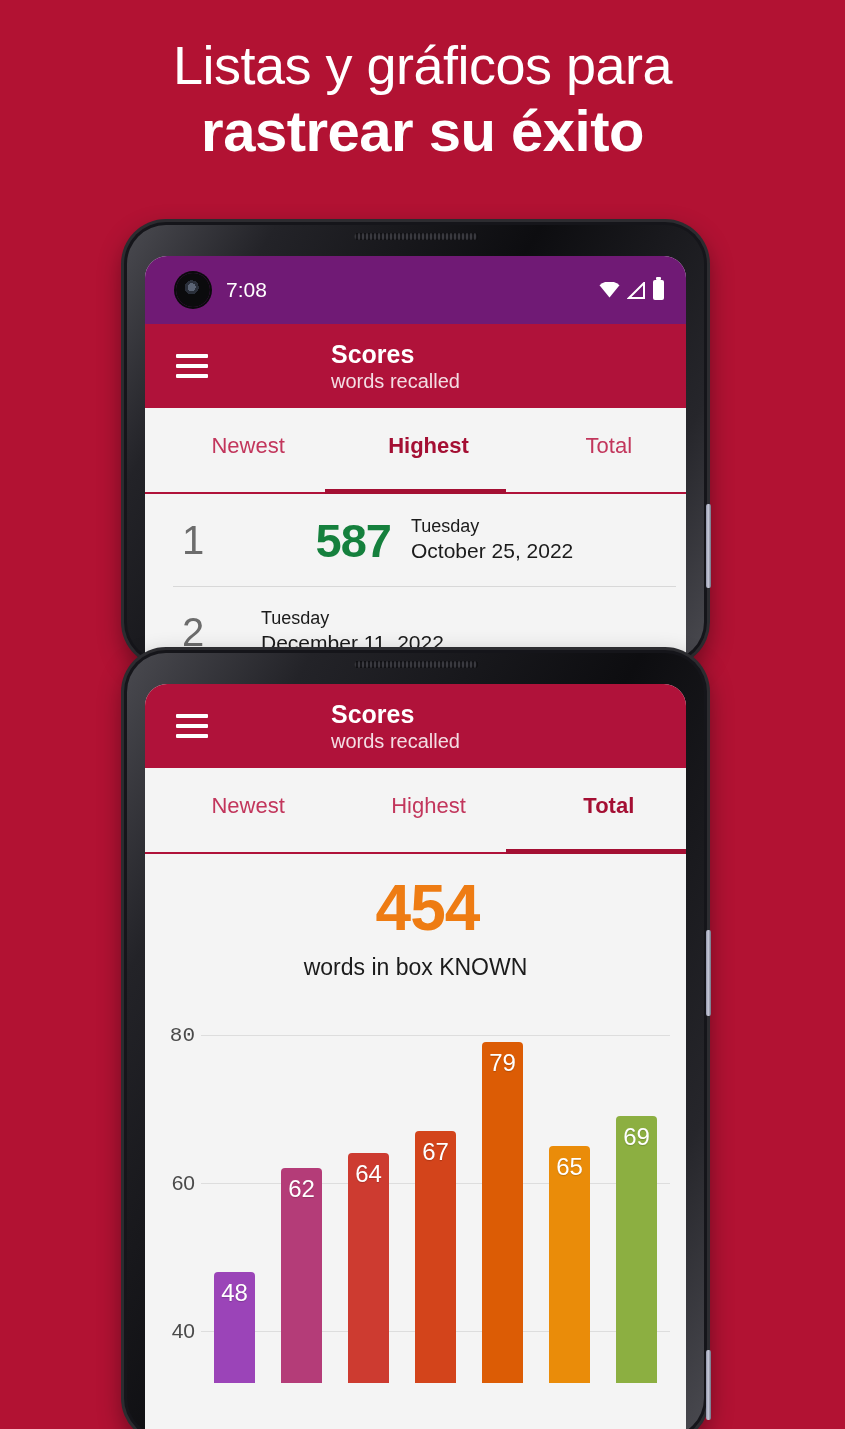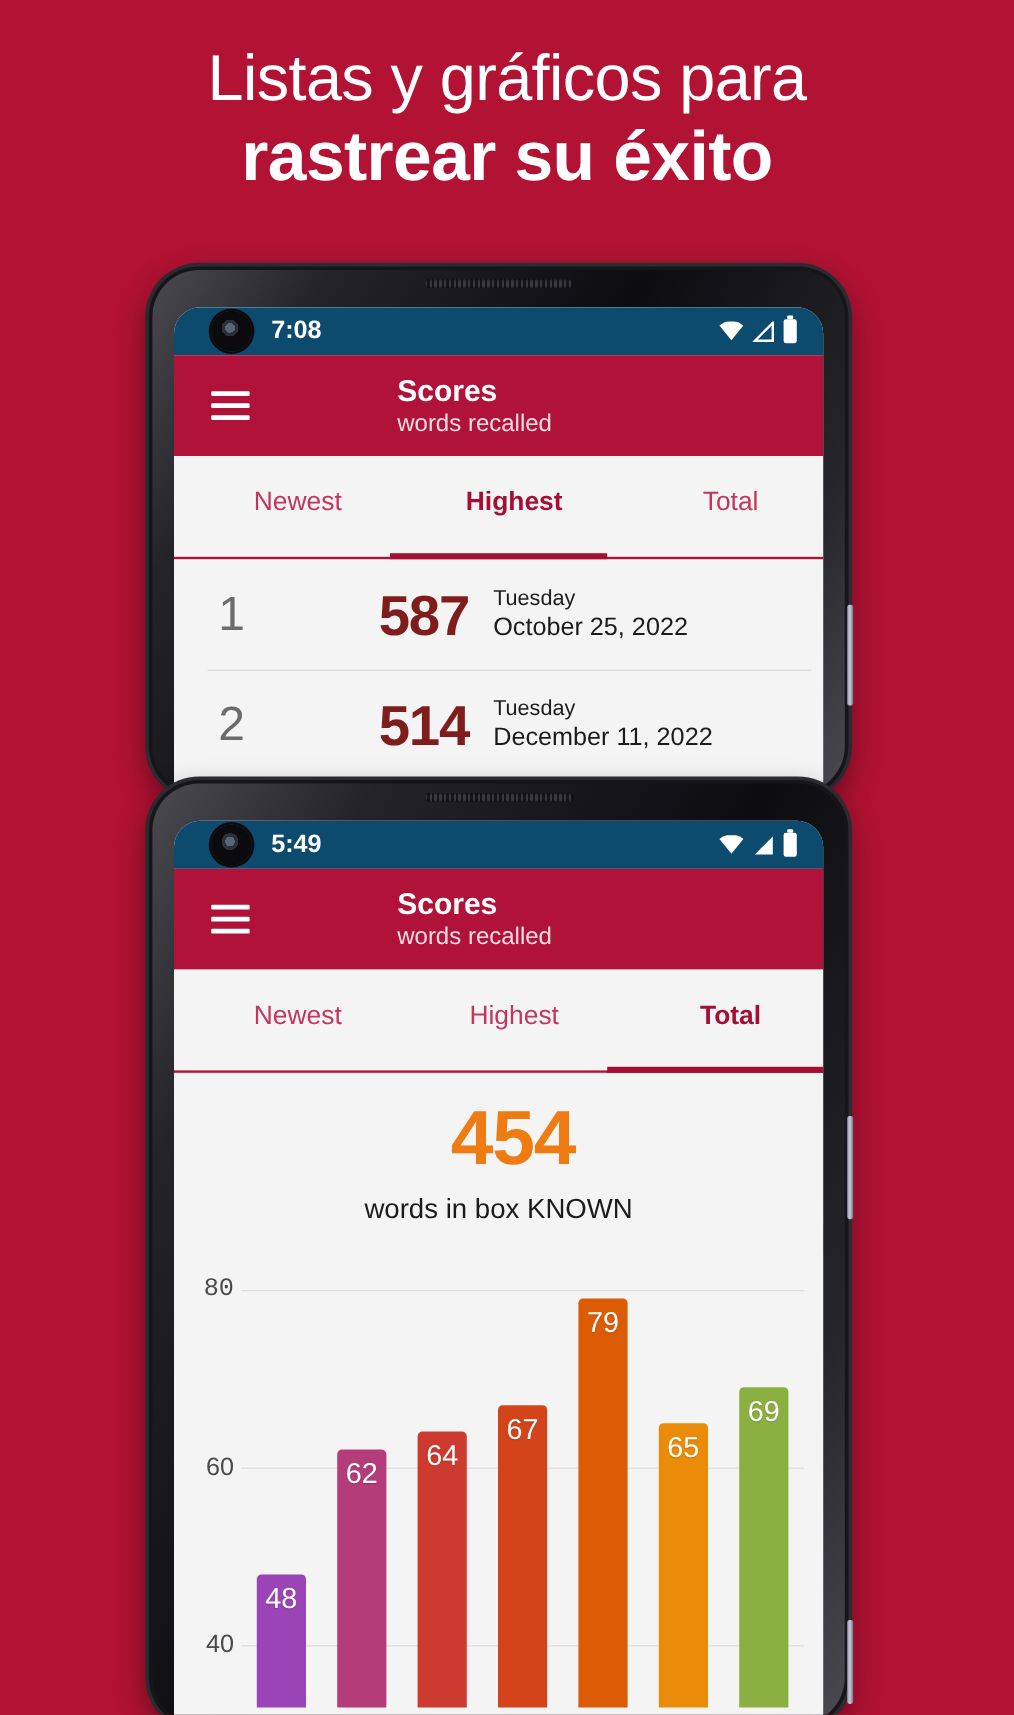--- a/index.html
+++ b/index.html
@@ -54,22 +54,22 @@
 
   
   #phone2 { left:124px; top:650px; width:583px; height:790px; }
   #phone2 .screen { left:21px; top:34px; width:541px; height:756px; border-radius:22px 22px 4px 4px;}
   #phone2 .speaker { left:calc(50% - 62px); top:11px; width:124px; }
   #phone2 .sb1 { right:-4px; top:280px; height:86px; }
   #phone2 .sb2 { right:-4px; top:700px; height:70px; }
 
   
   .statusbar{
-    height:40px; background:#0c4a6e; position:relative;
-    display:flex; align-items:center;font-weight:bold;
+    height:68px; background:#701a75; position:relative;
+    display:flex; align-items:center;
   }
   .punch{
     position:absolute; left:31px; top:50%; transform:translateY(-50%);
     width:34px; height:34px; border-radius:50%;
     background:radial-gradient(circle at 46% 42%, #5b6475 0 4px, #2a2f3a 4px 7px, #0b0b0d 7px 100%);
     box-shadow:0 0 0 2px #0a0a0c;
   }
   .clock{ position:absolute; left:81px; color:#fff; font-size:21px; }
   .sysicons{ position:absolute; right:22px; display:flex; align-items:center; gap:7px; }
   .ic-wifi{ width:21px; height:16px; }
@@ -107,21 +107,21 @@
   
   .scorelist{ background:#F4F4F4; }
   .scorerow{
     display:flex; align-items:center; height:92px; position:relative;
     padding:0 14px 0 0;
   }
   .scorerow + .scorerow:before{
     content:""; position:absolute; left:28px; right:10px; top:0; height:1px; background:#D8D8D8;
   }
   .rank{ width:96px; text-align:center; color:#6C6C6C; font-size:40px; font-weight:300; }
-  .score{ width:150px; text-align:right; color:#7f1d1d; font-size:47px; font-weight:bold; letter-spacing:-1px;}
+  .score{ width:150px; text-align:right; color:#15803d; font-size:47px; font-weight:bold; letter-spacing:-1px;}
   .dates{ margin-left:20px; }
   .dates .d1{ color:#1b1b1b; font-size:18px; line-height:1.22;}
   .dates .d2{ color:#1b1b1b; font-size:21px; line-height:1.22;}
 
   
   .totalpanel{ background:#F4F4F4; text-align:center; padding-top:22px; }
   .bigtotal{ color:#EE7C13; font-size:64px; font-weight:bold; letter-spacing:-1px; line-height:1;padding-left:24px; }
   .bigsub{ color:#1b1b1b; font-size:23px; margin-top:14px; }
 
   
@@ -193,52 +193,38 @@
       <div class="scorerow">
         <div class="rank">1</div>
         <div class="score">587</div>
         <div class="dates">
           <div class="d1">Tuesday</div>
           <div class="d2">October 25, 2022</div>
         </div>
       </div>
       <div class="scorerow">
         <div class="rank">2</div>
-        <div class="score">514</div>
         <div class="dates">
           <div class="d1">Tuesday</div>
           <div class="d2">December 11, 2022</div>
         </div>
       </div>
     </div>
 
   </div>
 </div>
 
 <div class="phone" id="phone2">
   <div class="bezel-ring"></div>
   <div class="speaker"></div>
   <div class="side-btn sb1"></div>
   <div class="side-btn sb2"></div>
 
   <div class="screen">
 
-    <div class="statusbar">
-      <div class="punch"></div>
-      <div class="clock">5:49</div>
-      <div class="sysicons">
-        <svg class="ic-wifi" viewBox="0 0 21 16">
-          <path d="M10.5 15.5 L0.5 3.2 A15 15 0 0 1 20.5 3.2 Z" fill="#fff"></path>
-        </svg>
-        <svg class="ic-sig" viewBox="0 0 19 17">
-          <path d="M17 1 L17 16 L2 16 Z" fill="#fff"></path>
-        </svg>
-        <div class="ic-bat"></div>
-      </div>
-    </div>
 
     <div class="appbar">
       <div class="hamburger">
           <i></i>
           <i></i>
           <i></i>
         </div>
       <div class="titlewrap">
         <div class="apptitle">Scores</div>
         <div class="appsub">words recalled</div>

